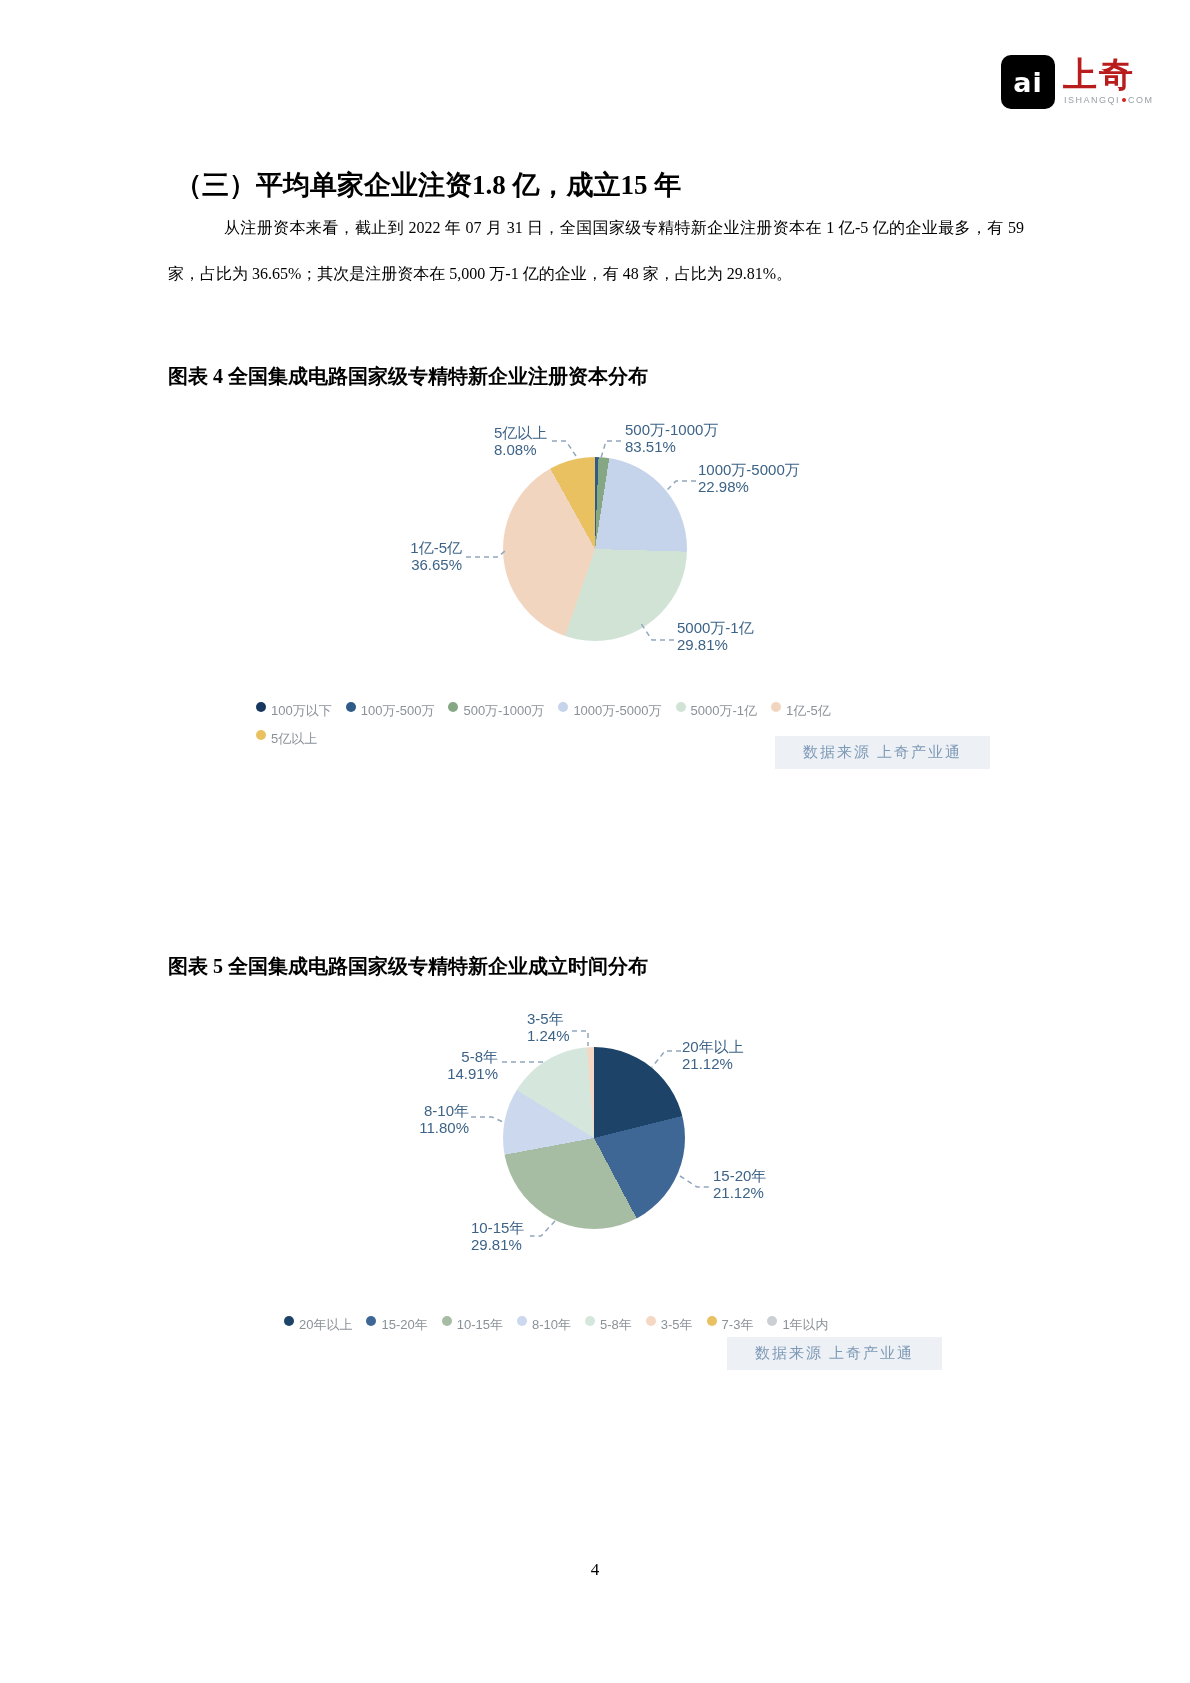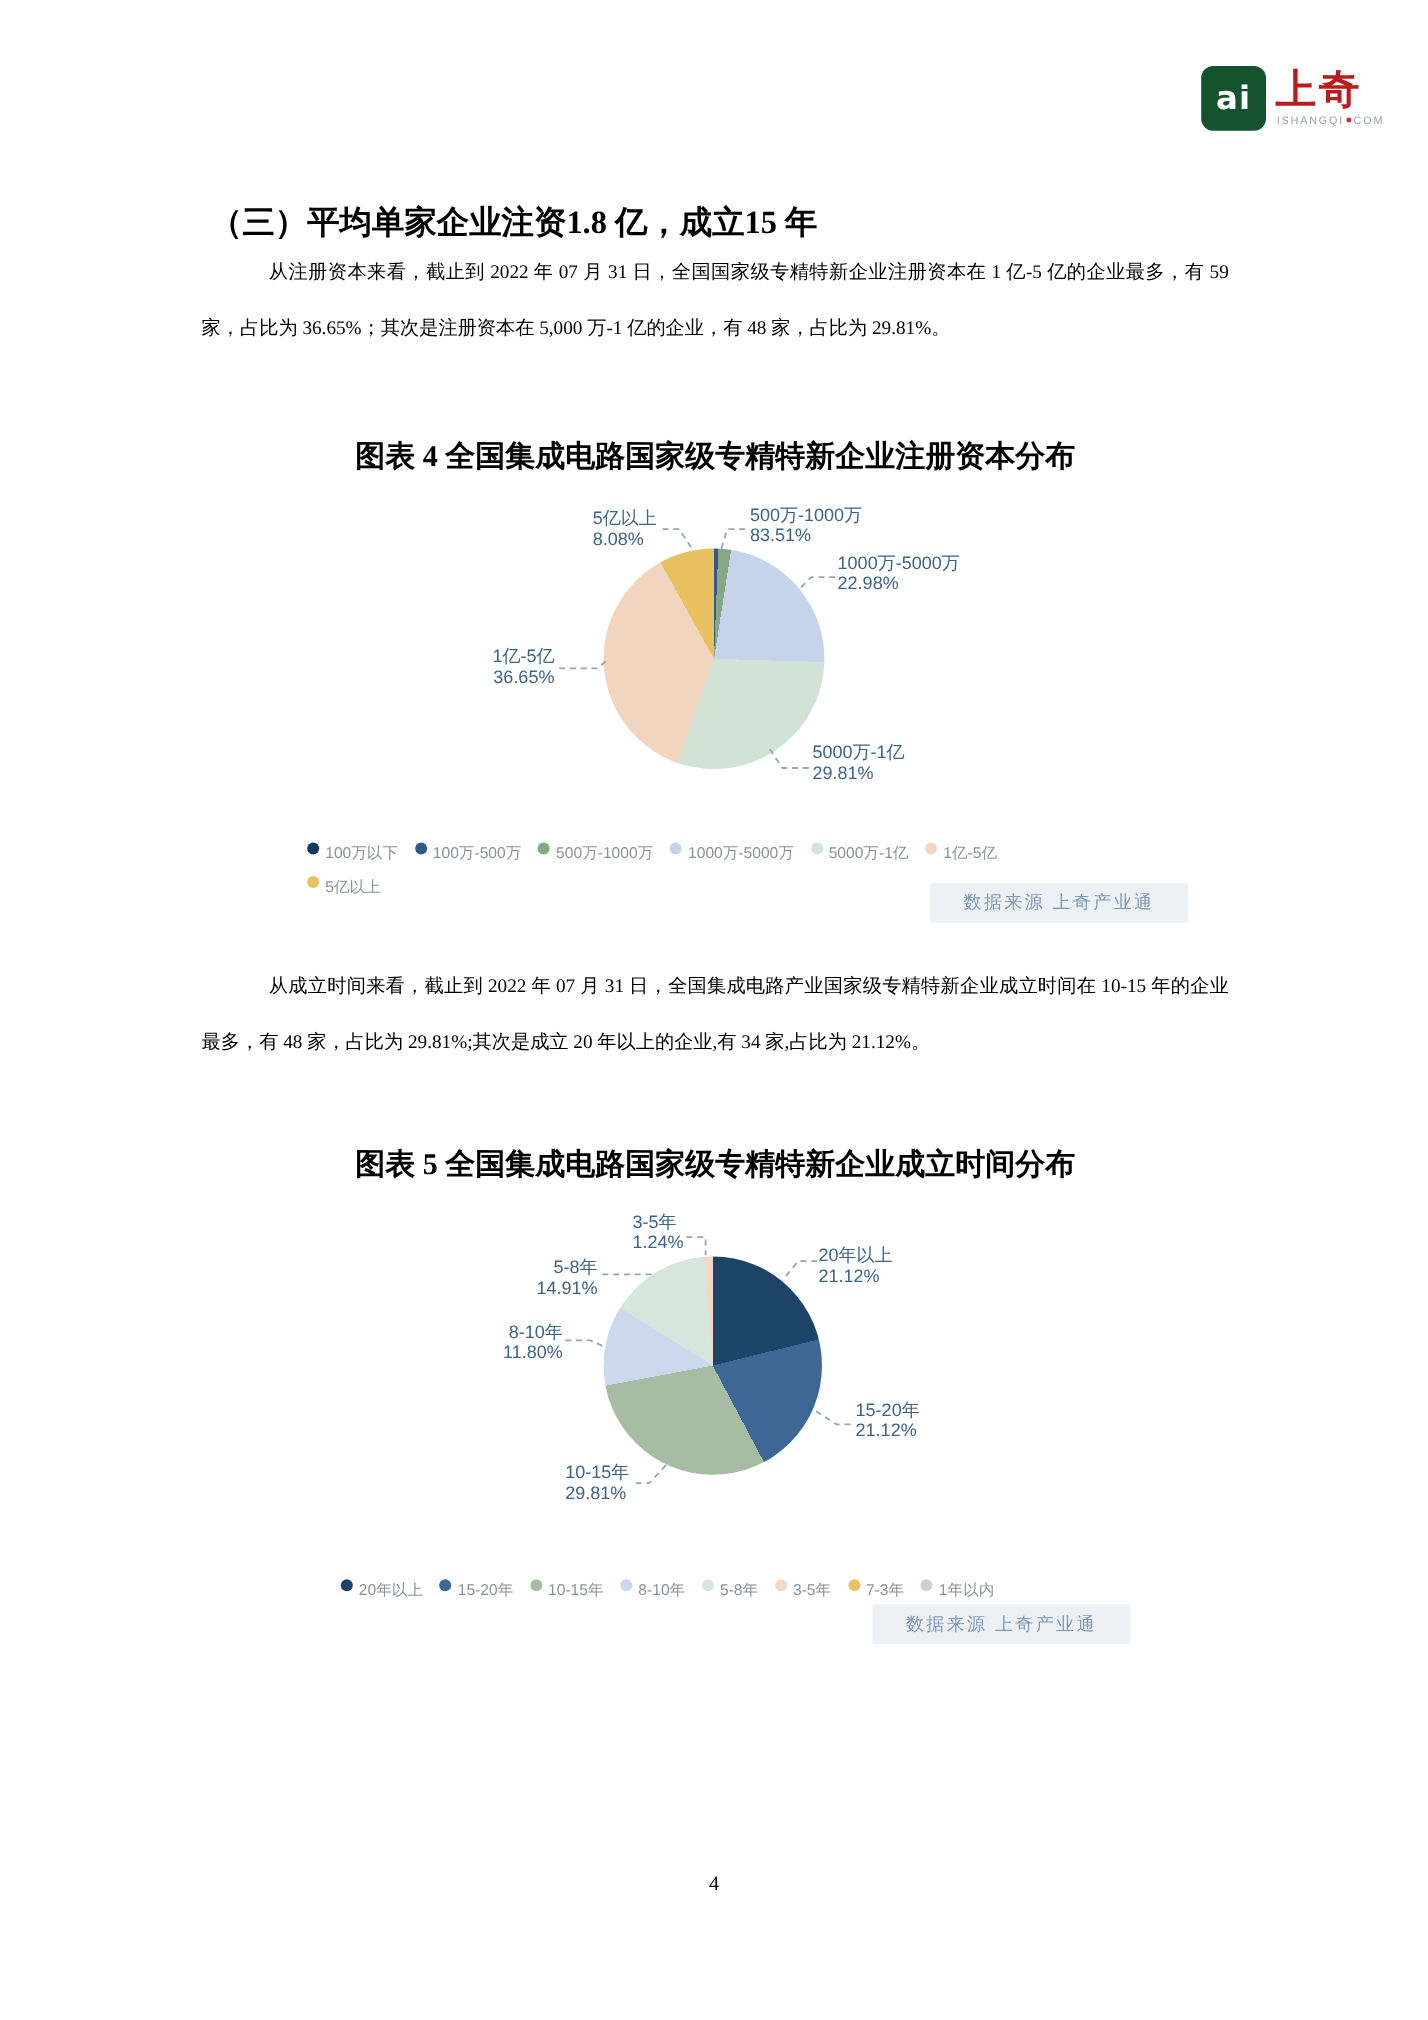--- a/index.html
+++ b/index.html
@@ -4,21 +4,21 @@
 <style>
   html,body { margin:0; padding:0; background:#ffffff; }
   .page {
     position:relative; width:1190px; height:1683px; margin:0 auto;
     background:#ffffff; overflow:hidden;
     font-family:"Liberation Serif", serif; color:#000;
   }
   
   .logo-box {
     position:absolute; left:1001px; top:55px; width:54px; height:54px;
-    background:#14532d; border-radius:10px;
+    background:#000000; border-radius:10px;
     display:flex; align-items:center; justify-content:center;
     color:#fff; font-family:"DejaVu Sans", sans-serif;
     font-weight:bold; font-size:27px; letter-spacing:1px;
   }
   .logo-brand {
     position:absolute; left:1063px; top:52px;
     font-family:"Liberation Sans", sans-serif;
     font-size:34px; font-weight:bold; color:#b91c1c; letter-spacing:2px;
   }
   .logo-domain {
@@ -35,22 +35,22 @@
     font-size:27px; font-weight:bold;
   }
   .para {
     position:absolute; left:168px; width:856px;
     font-size:16px; line-height:45.5px;
     text-align:justify; text-indent:56px;
   }
   #para1 { top:205px; }
   #para2 { top:800px; }
   .chart-title {
-    position:absolute; left:168px; width:856px; text-align:center;
-    font-size:25px; font-weight:bold;
+    position:absolute; left:168px; width:856px; text-align:left;
+    font-size:20px; font-weight:bold;
   }
   #title4 { top:363px; }
   #title5 { top:953px; }
 
   
   .pie { position:absolute; border-radius:50%; }
   #pie4 { left:503px; top:457px; width:184px; height:184px; }
   #pie5 { left:503px; top:1047px; width:182px; height:182px; }
 
   .callout {
@@ -159,21 +159,20 @@
       </span>
   </div>
   <div class="legend-row" id="legend4-row2">
     <span class="legend-item">
         <span class="dot" style="background: rgb(233, 193, 97);"></span>
         <span>5亿以上</span>
       </span>
   </div>
   <div class="badge" id="badge4">数据来源 上奇产业通</div>
 
-  <div class="para" id="para2">从成立时间来看，截止到 2022 年 07 月 31 日，全国集成电路产业国家级专精特新企业成立时间在 10-15 年的企业最多，有 48 家，占比为 29.81%;其次是成立 20 年以上的企业,有 34 家,占比为 21.12%。</div>
 
   <div class="chart-title" id="title5">图表 5  全国集成电路国家级专精特新企业成立时间分布</div>
   <div class="pie" id="pie5" style="background: conic-gradient(rgb(29, 68, 104) 0deg, rgb(29, 68, 104) 76.03deg, rgb(62, 103, 149) 76.03deg, rgb(62, 103, 149) 152.06deg, rgb(167, 189, 163) 152.06deg, rgb(167, 189, 163) 259.38deg, rgb(203, 216, 238) 259.38deg, rgb(203, 216, 238) 301.86deg, rgb(213, 230, 220) 301.86deg, rgb(213, 230, 220) 355.54deg, rgb(244, 216, 195) 355.54deg, rgb(244, 216, 195) 360deg);"></div>
 
   <div class="callout" style="left:527px; top:1010px;">
     <div>3-5年</div>
     <div>1.24%</div>
   </div>
   <div class="callout" style="left:682px; top:1038px;">
     <div>20年以上</div>

